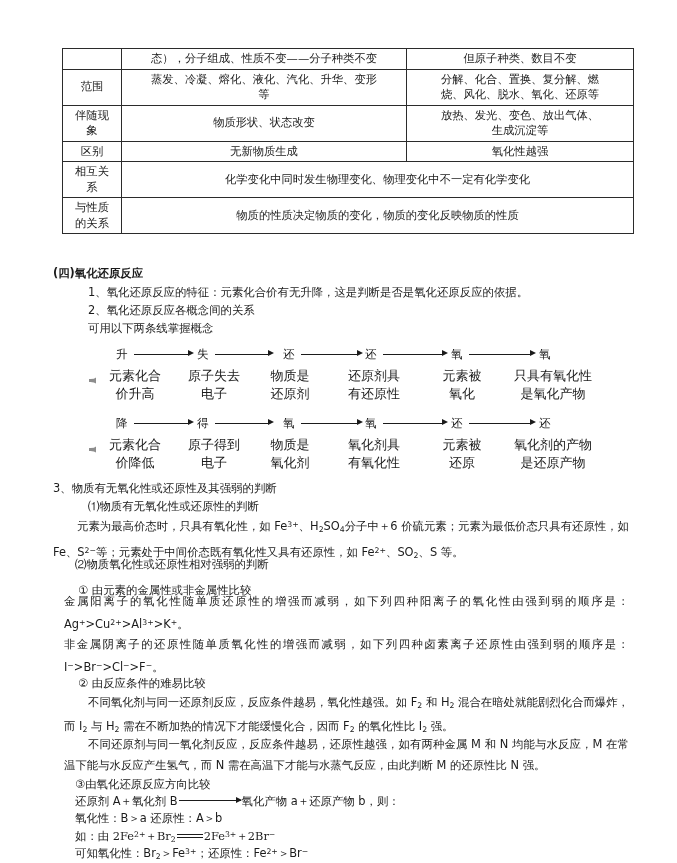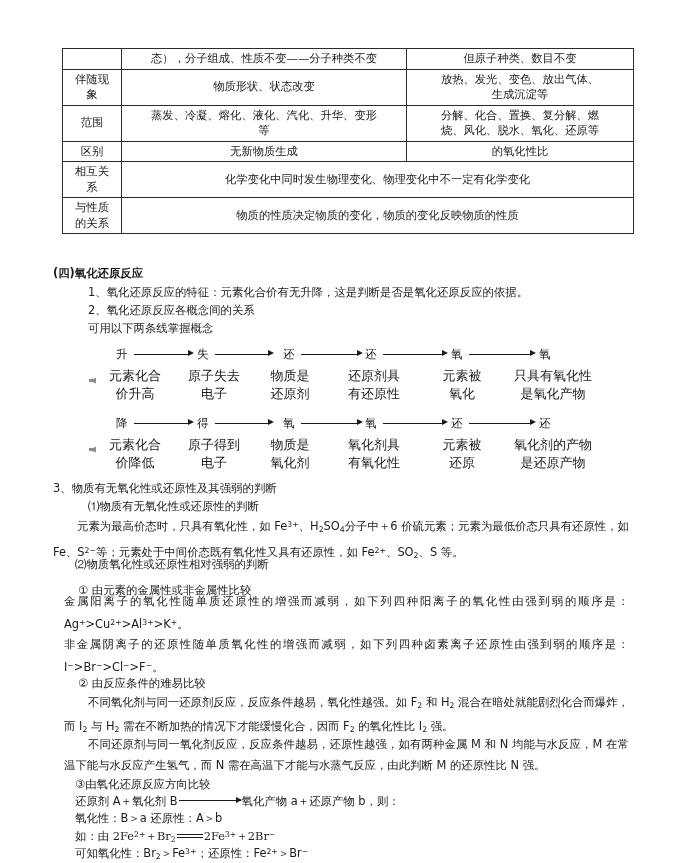--- a/index.html
+++ b/index.html
@@ -174,47 +174,47 @@
 
   <table class="cmp-table">
     <tbody>
       <tr>
         <td class="col-label"></td>
         <td class="col-mid">态），分子组成、性质不变——分子种类不变</td>
         <td class="col-right">但原子种类、数目不变</td>
       </tr>
 
       <tr>
+        <td class="col-label">范围</td>
+        <td class="col-mid">
+          <span>蒸发、冷凝、熔化、液化、汽化、升华、变形</span><br>
+          <span>等</span>
+        </td>
+        <td class="col-right">
+          <span>分解、化合、置换、复分解、燃</span><br>
+          <span>烧、风化、脱水、氧化、还原等</span>
+        </td>
+      </tr>
+
+      <tr>
         <td class="col-label">
           <span>伴随现</span><br>
           <span>象</span>
         </td>
         <td class="col-mid">物质形状、状态改变</td>
         <td class="col-right">
           <span>放热、发光、变色、放出气体、</span><br>
           <span>生成沉淀等</span>
         </td>
       </tr>
 
       <tr>
-        <td class="col-label">范围</td>
-        <td class="col-mid">
-          <span>蒸发、冷凝、熔化、液化、汽化、升华、变形</span><br>
-          <span>等</span>
-        </td>
-        <td class="col-right">
-          <span>分解、化合、置换、复分解、燃</span><br>
-          <span>烧、风化、脱水、氧化、还原等</span>
-        </td>
-      </tr>
-
-      <tr>
         <td class="col-label">区别</td>
         <td class="col-mid">无新物质生成</td>
-        <td class="col-right">的氧化性比</td>
+        <td class="col-right">氧化性越强</td>
       </tr>
 
       <tr>
         <td class="col-label">
           <span>相互关</span><br>
           <span>系</span>
         </td>
         <td colspan="2">化学变化中同时发生物理变化、物理变化中不一定有化学变化</td>
       </tr>
 

